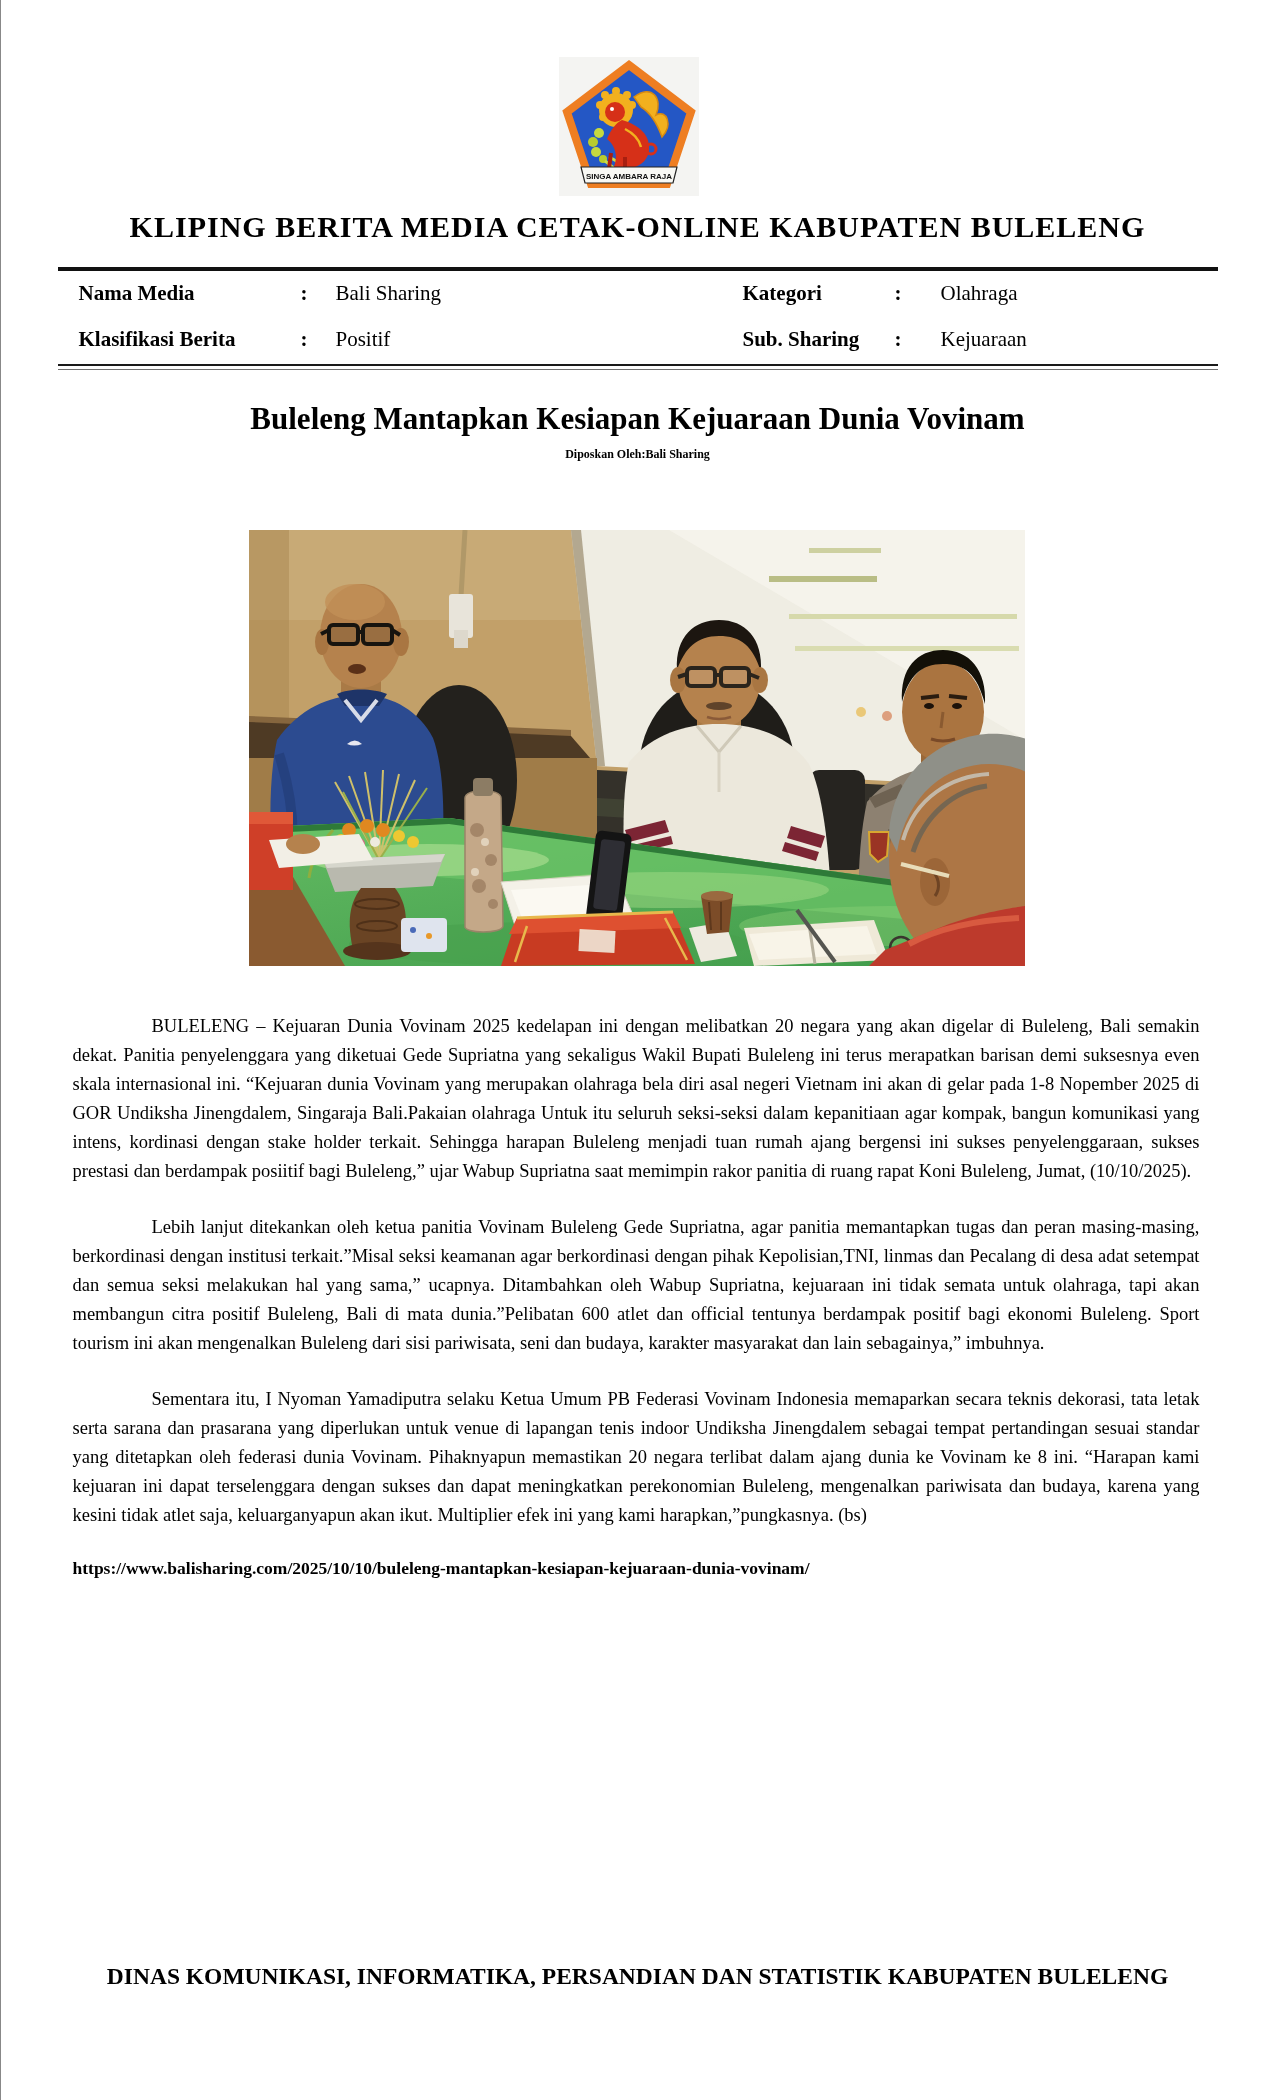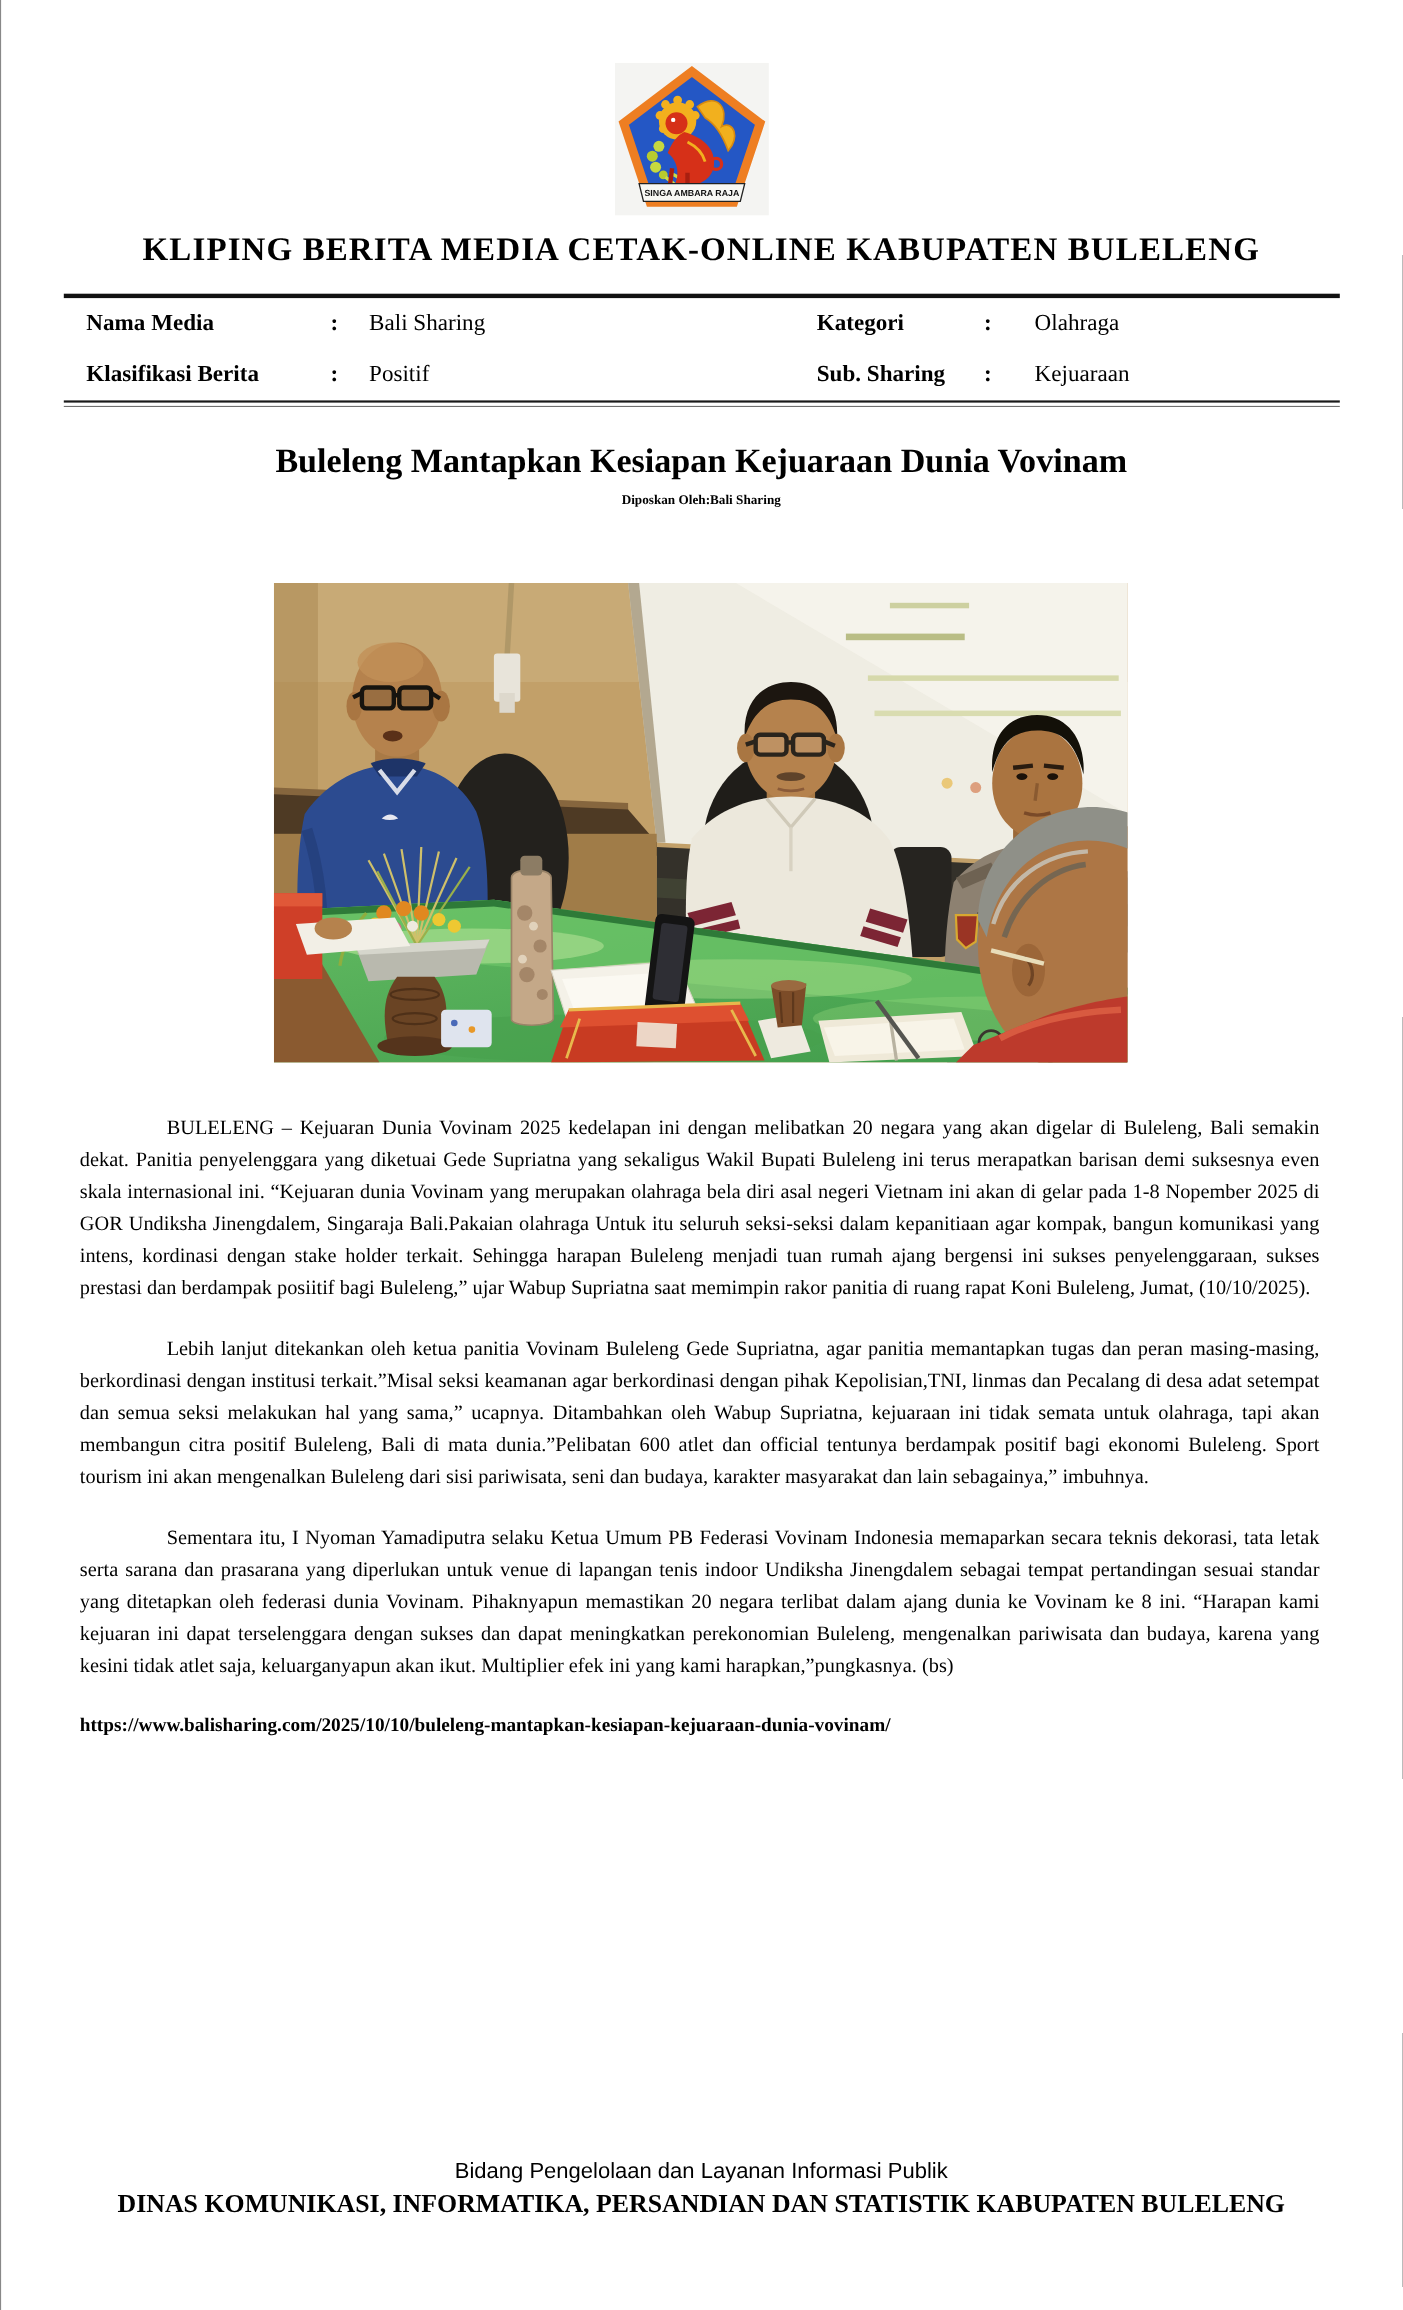--- a/index.html
+++ b/index.html
@@ -302,17 +302,16 @@
   </div>
 
   <div class="body-text">
     <p>BULELENG – Kejuaran Dunia Vovinam 2025 kedelapan ini dengan melibatkan 20 negara yang akan digelar di Buleleng, Bali semakin dekat. Panitia penyelenggara yang diketuai Gede Supriatna yang sekaligus Wakil Bupati Buleleng ini terus merapatkan barisan demi suksesnya even skala internasional ini. “Kejuaran dunia Vovinam yang merupakan olahraga bela diri asal negeri Vietnam ini akan di gelar pada 1-8 Nopember 2025 di GOR Undiksha Jinengdalem, Singaraja Bali.Pakaian olahraga Untuk itu seluruh seksi-seksi dalam kepanitiaan agar kompak, bangun komunikasi yang intens, kordinasi dengan stake holder terkait. Sehingga harapan Buleleng menjadi tuan rumah ajang bergensi ini sukses penyelenggaraan, sukses prestasi dan berdampak posiitif bagi Buleleng,” ujar Wabup Supriatna saat memimpin rakor panitia di ruang rapat Koni Buleleng, Jumat, (10/10/2025).</p>
     <p>Lebih lanjut ditekankan oleh ketua panitia Vovinam Buleleng Gede Supriatna, agar panitia memantapkan tugas dan peran masing-masing, berkordinasi dengan institusi terkait.”Misal seksi keamanan agar berkordinasi dengan pihak Kepolisian,TNI, linmas dan Pecalang di desa adat setempat dan semua seksi melakukan hal yang sama,” ucapnya. Ditambahkan oleh Wabup Supriatna, kejuaraan ini tidak semata untuk olahraga, tapi akan membangun citra positif Buleleng, Bali di mata dunia.”Pelibatan 600 atlet dan official tentunya berdampak positif bagi ekonomi Buleleng. Sport tourism ini akan mengenalkan Buleleng dari sisi pariwisata, seni dan budaya, karakter masyarakat dan lain sebagainya,” imbuhnya.</p>
     <p>Sementara itu, I Nyoman Yamadiputra selaku Ketua Umum PB Federasi Vovinam Indonesia memaparkan secara teknis dekorasi, tata letak serta sarana dan prasarana yang diperlukan untuk venue di lapangan tenis indoor Undiksha Jinengdalem sebagai tempat pertandingan sesuai standar yang ditetapkan oleh federasi dunia Vovinam. Pihaknyapun memastikan 20 negara terlibat dalam ajang dunia ke Vovinam ke 8 ini. “Harapan kami kejuaran ini dapat terselenggara dengan sukses dan dapat meningkatkan perekonomian Buleleng, mengenalkan pariwisata dan budaya, karena yang kesini tidak atlet saja, keluarganyapun akan ikut. Multiplier efek ini yang kami harapkan,”pungkasnya. (bs)</p>
     <div class="url">https://www.balisharing.com/2025/10/10/buleleng-mantapkan-kesiapan-kejuaraan-dunia-vovinam/</div>
   </div>
 
   <div class="footer">
-    <div class="footer-line1">Bidang Pengelolaan dan Layanan Informasi Publik</div>
     <div class="footer-line2">DINAS KOMUNIKASI, INFORMATIKA, PERSANDIAN DAN STATISTIK KABUPATEN BULELENG</div>
   </div>
 
 </div>
 
 </body></html>

